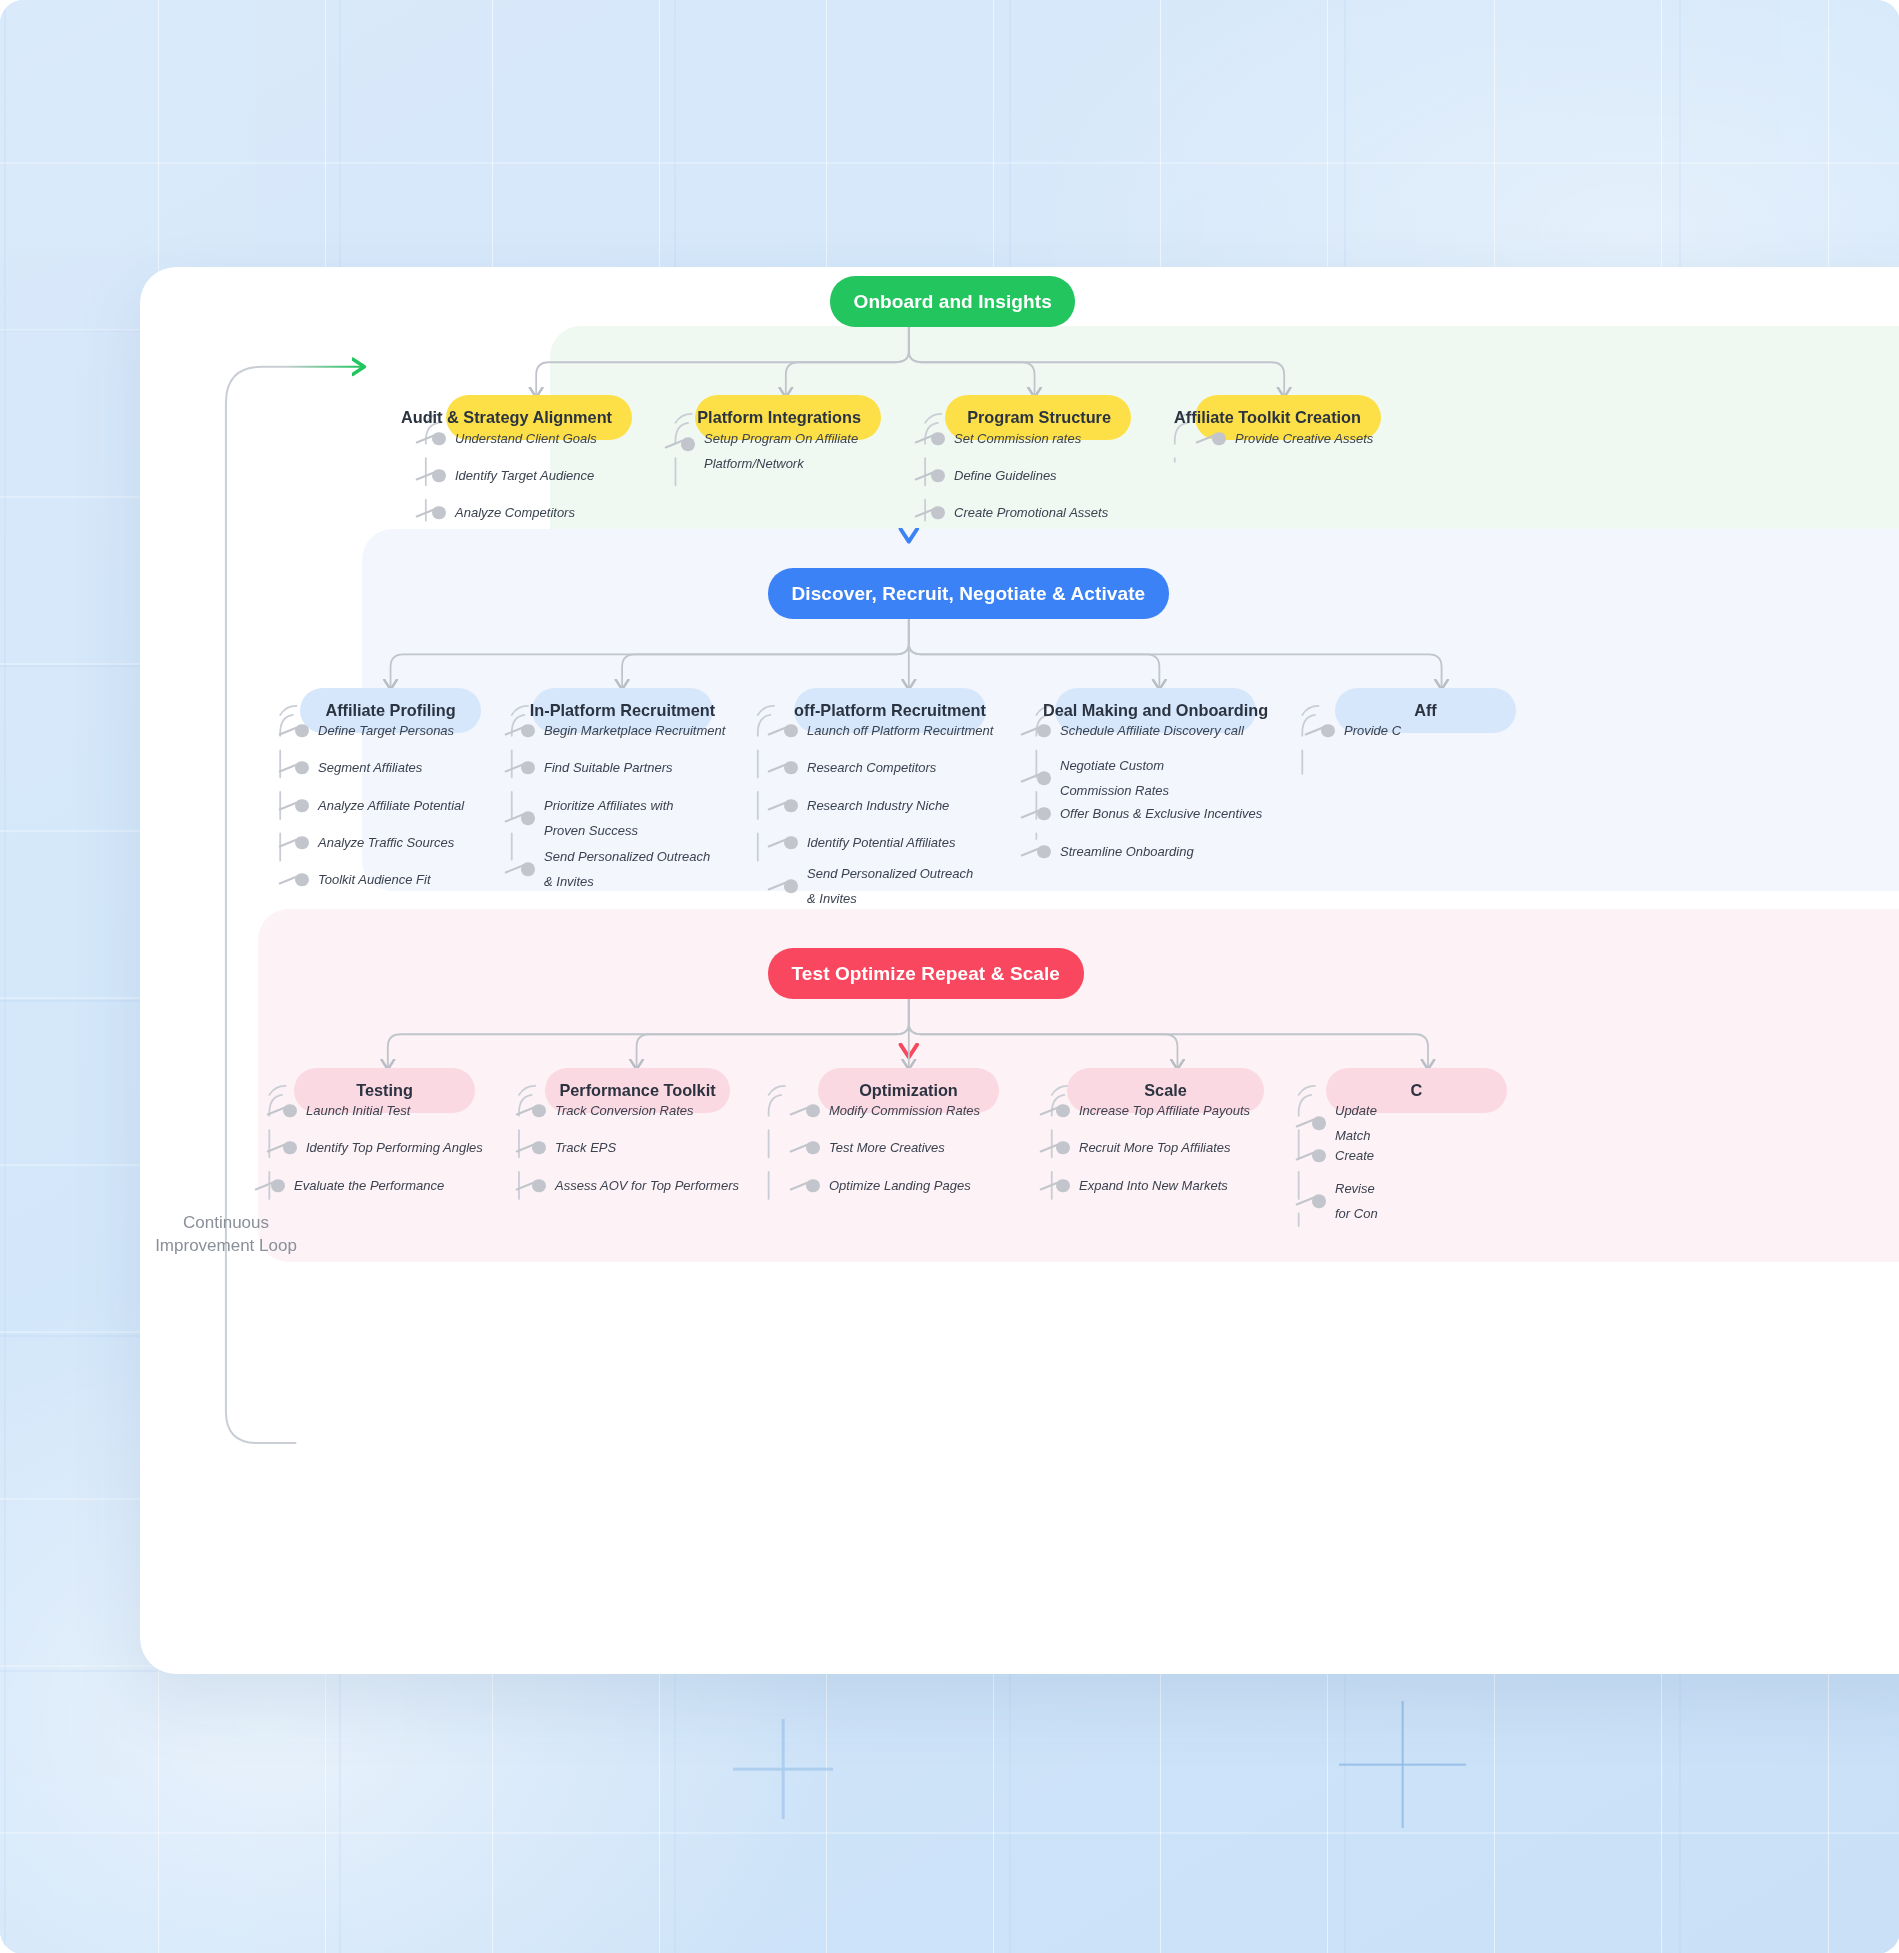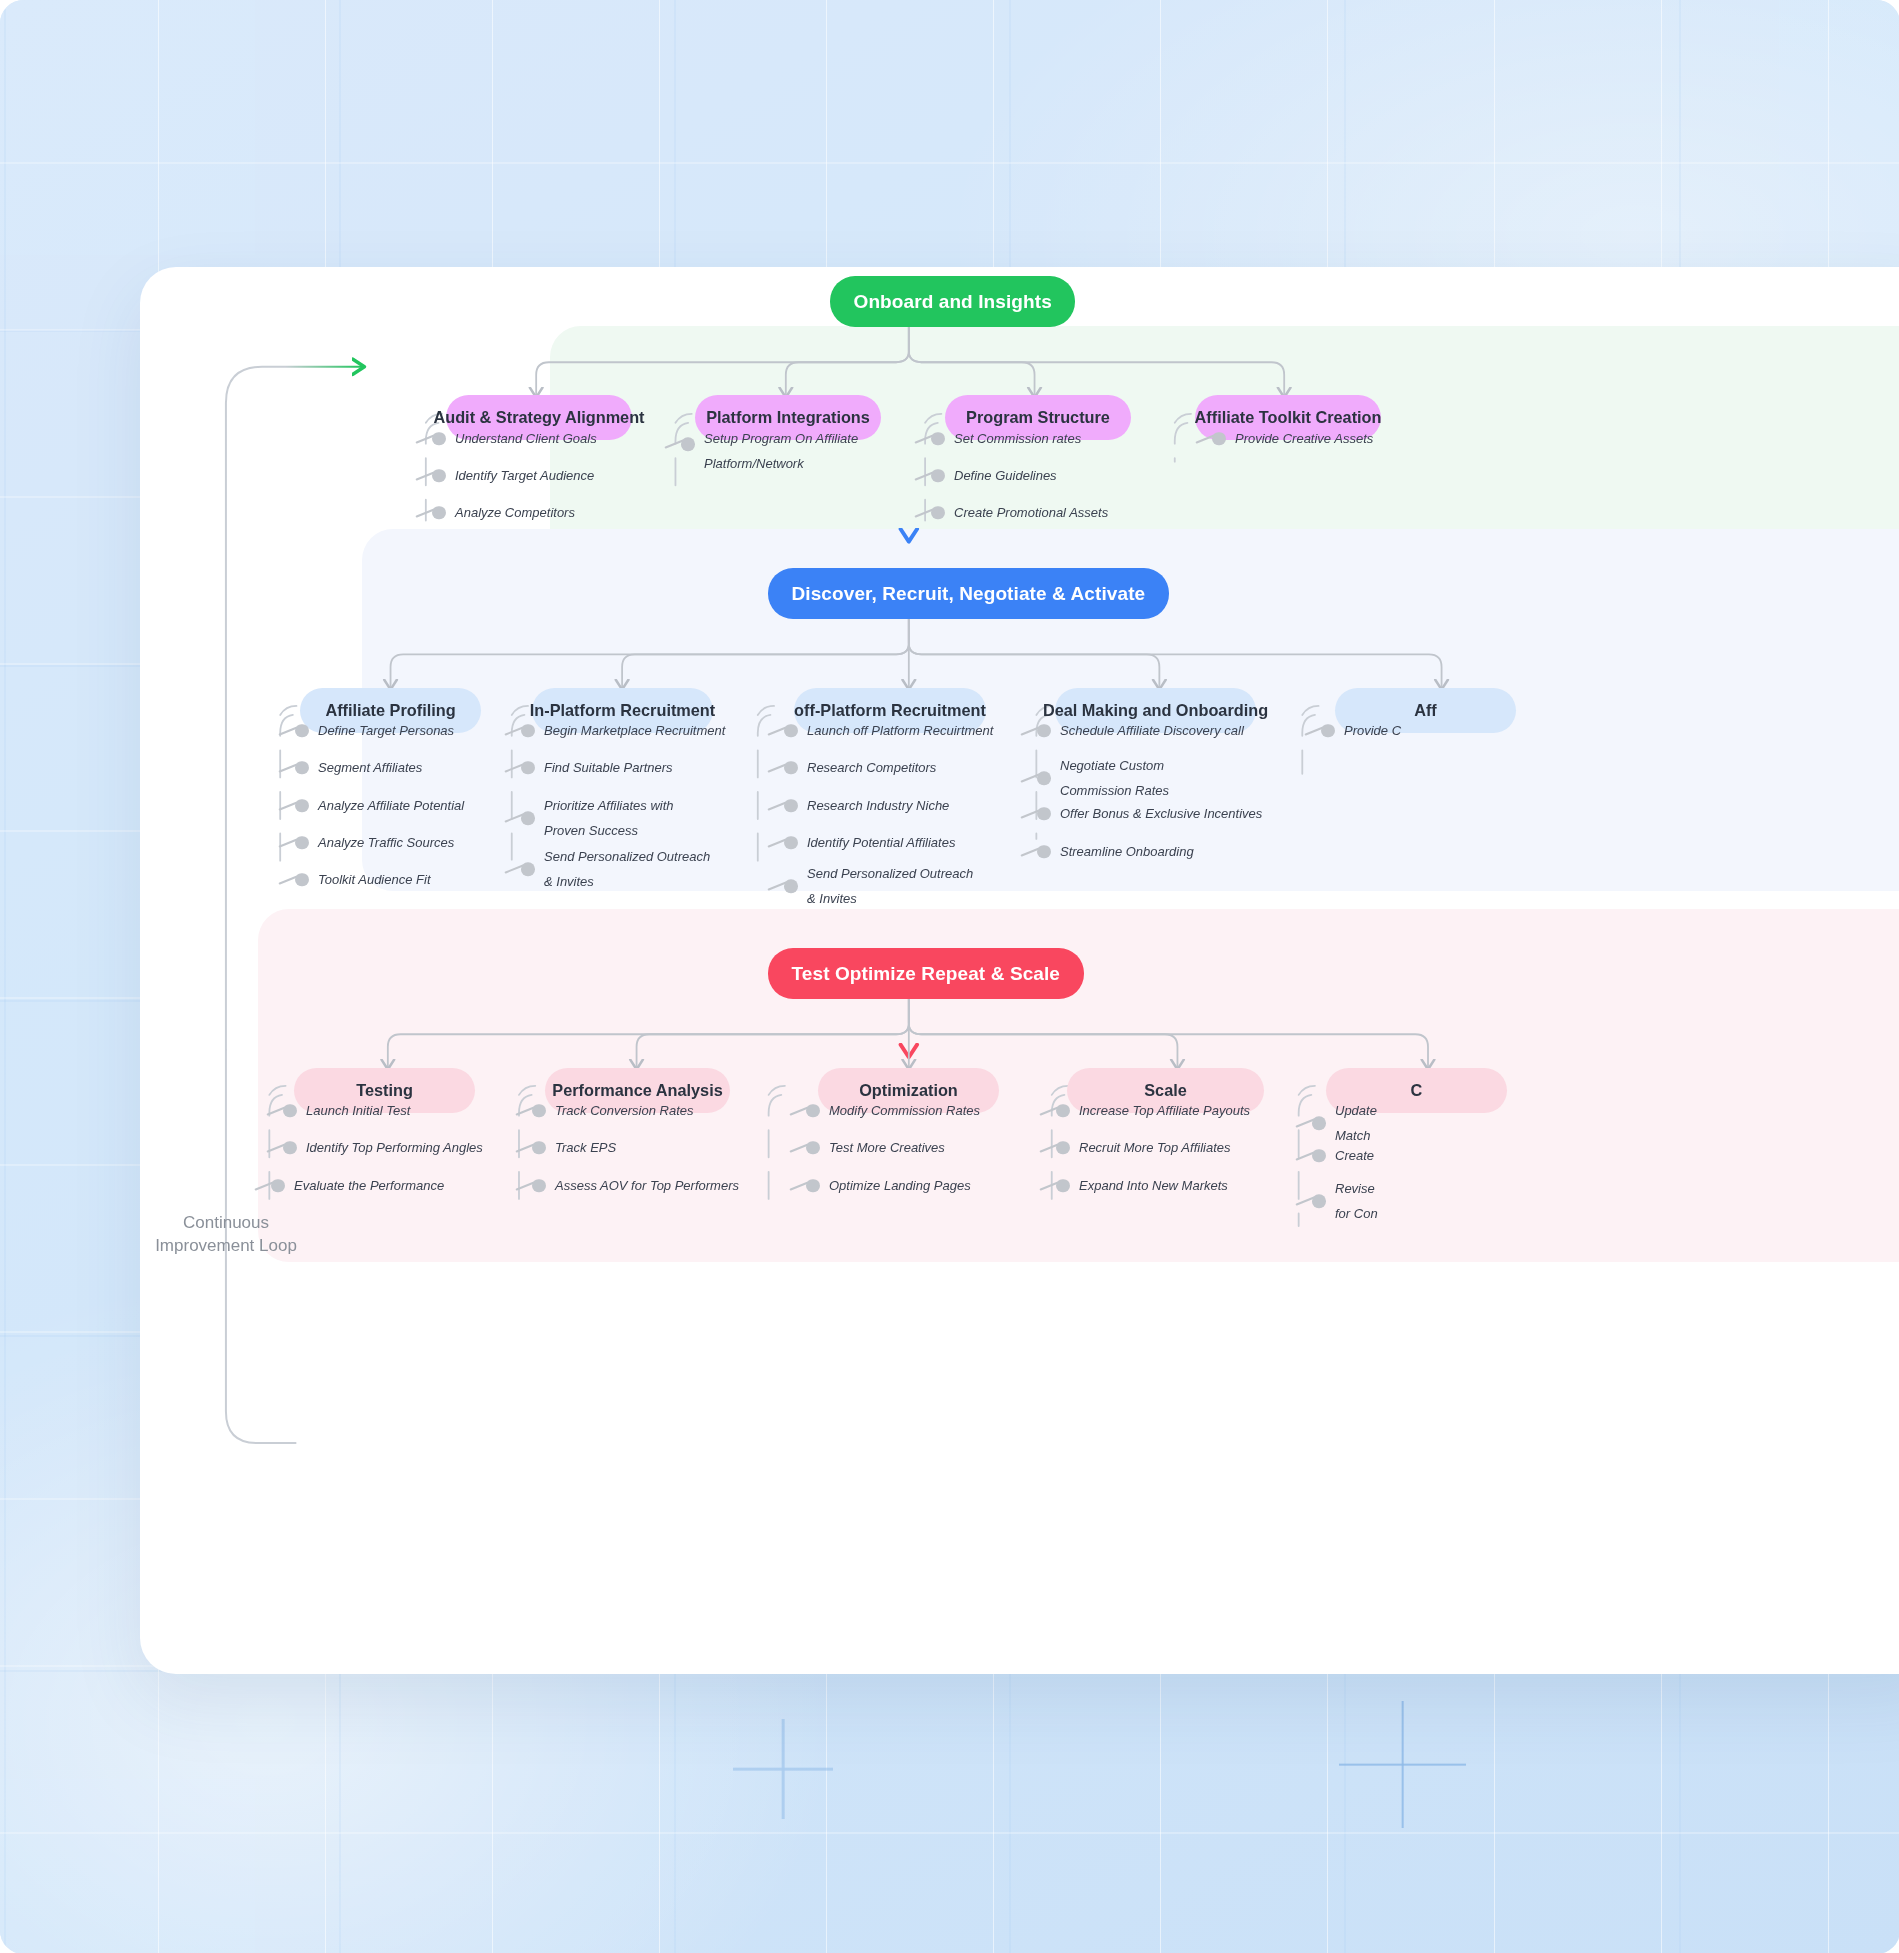--- a/index.html
+++ b/index.html
@@ -84,21 +84,21 @@
   .branch-pill {
     position: absolute;
     display: flex; align-items: center; justify-content: center;
     height: 45px; padding: 0 20px;
     border-radius: 22.6px;
     font-size: 16.3px; font-weight: 700;
     color: #2b3340;
     white-space: nowrap;
     z-index: 4;
   }
-  .pill-green { background: #f0abfc; }
+  .pill-green { background: #fde047; justify-content: flex-end; }
   .pill-blue  { background: #d6e7fb; }
   .pill-pink  { background: #fbd9e2; }
 
   
   .leaf {
     position: absolute;
     display: flex; align-items: center; gap: 0;
     font-size: 13px; color: #3b4250;
     line-height: 25px;
     white-space: pre-line;
@@ -426,21 +426,21 @@
     <div class="leaf" style="left:166px; top:868px;">
       <span class="stub"></span><span class="dot"></span>
       <span>Identify Top Performing Angles</span>
     </div>
     <div class="leaf" style="left:154px; top:906px;align-items:flex-end;">
       <span class="stub"></span><span class="dot"></span>
       <span>Evaluate the Performance</span>
     </div>
 
     <div class="branch-pill pill-pink" style="left:405px; top:801px; width:185px;">
-      <span>Performance Analysis</span>
+      <span>Performance Toolkit</span>
     </div>
     <div class="leaf" style="left:415px; top:831px;">
       <span class="stub"></span><span class="dot"></span>
       <span>Track Conversion Rates</span>
     </div>
     <div class="leaf" style="left:415px; top:868px;">
       <span class="stub"></span><span class="dot"></span>
       <span>Track EPS</span>
     </div>
     <div class="leaf" style="left:415px; top:906px;">

